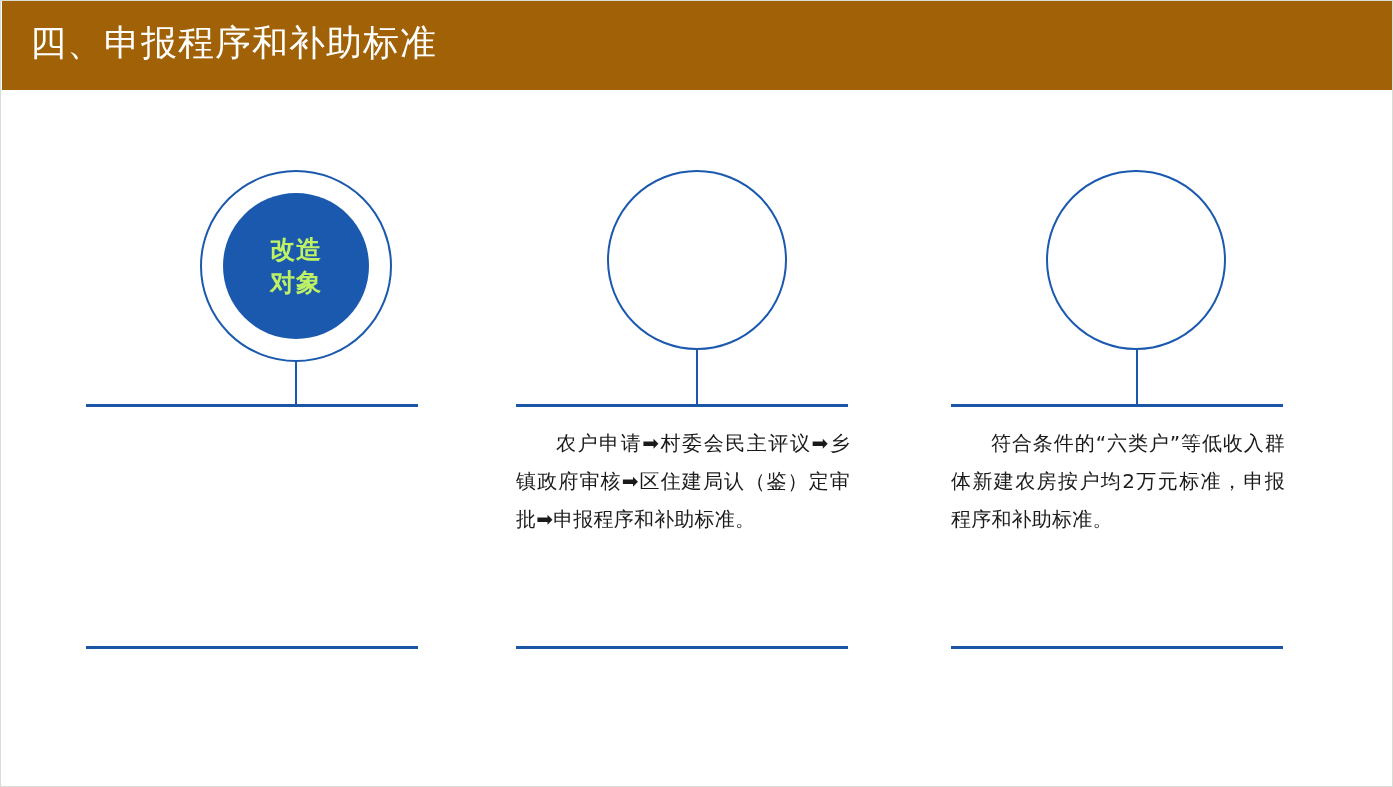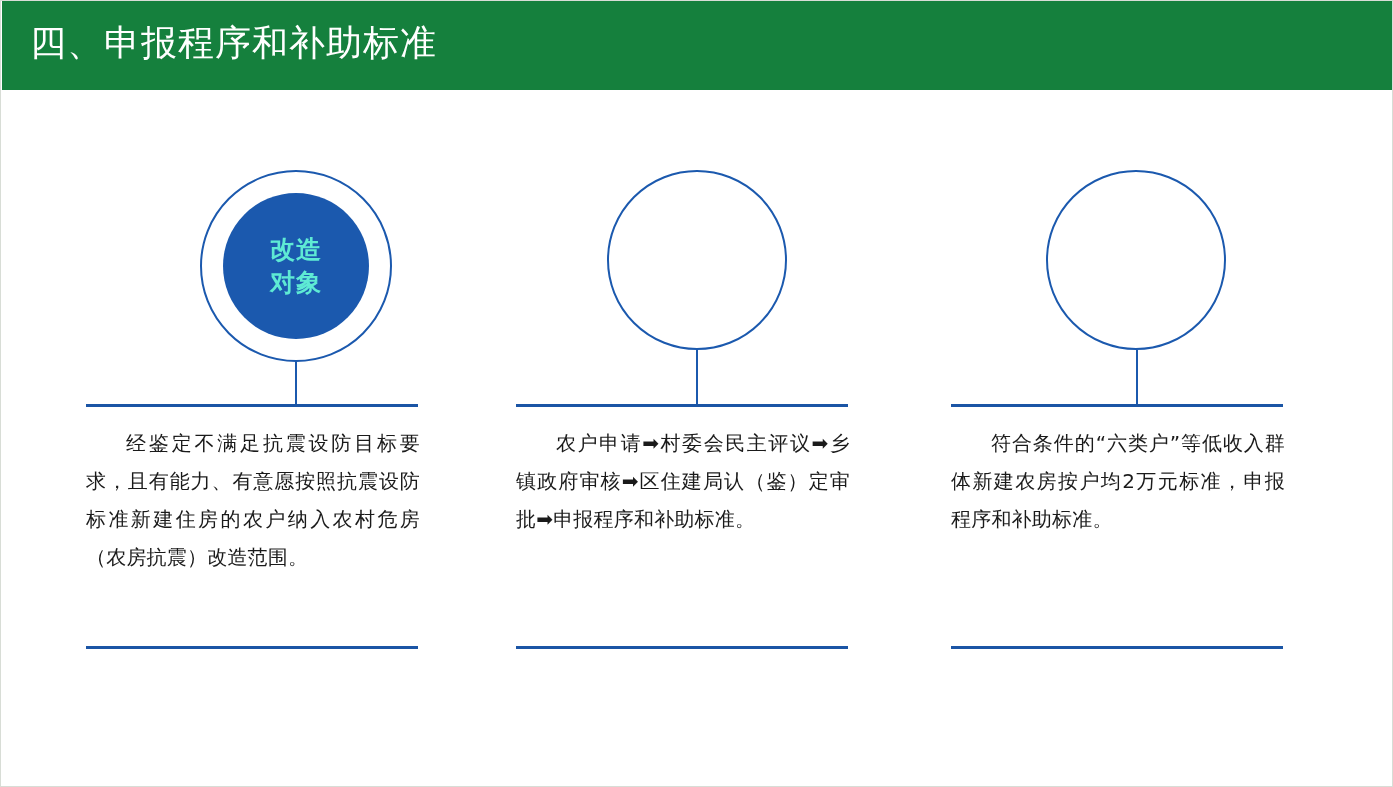--- a/index.html
+++ b/index.html
@@ -22,21 +22,21 @@
     overflow: hidden;
   }
 
   
   .header-bar {
     position: absolute;
     left: 1px;
     top: 0px;
     width: 1391px;
     height: 89px;
-    background: #15803d;
+    background: #a16207;
   }
   .header-title {
     position: absolute;
     left: 28px;
     top: 14px;
     font-size: 36px;
     line-height: 56px;
     color: #ffffff;
     letter-spacing: 1px;
     white-space: nowrap;
@@ -81,21 +81,21 @@
     position: absolute;
     border-radius: 50%;
     background: #1B59AE;
     display: flex;
     flex-direction: column;
     align-items: center;
     justify-content: center;
     box-sizing: border-box;
   }
   .circle-label {
-    color: #5eead4;
+    color: #bef264;
     font-size: 25px;
     font-weight: bold;
     line-height: 33px;
     letter-spacing: 1px;
     text-align: center;
     white-space: nowrap;
   }
 
   
   .c0 .circle-ring { left: 159px; width: 192px; height: 192px; }
@@ -159,21 +159,20 @@
     <div class="column c0">
       <div class="circle-wrap">
         <div class="circle-ring"></div>
         <div class="circle-fill">
           <span class="circle-label">改造</span>
           <span class="circle-label">对象</span>
         </div>
       </div>
       <div class="stem"></div>
       <div class="rule rule-top"></div>
-      <div class="body-text">经鉴定不满足抗震设防目标要求，且有能力、有意愿按照抗震设防标准新建住房的农户纳入农村危房（农房抗震）改造范围。</div>
       <div class="rule rule-bottom"></div>
     </div>
 
     <div class="column c1">
       <div class="circle-wrap">
         <div class="circle-ring"></div>
       </div>
       <div class="stem"></div>
       <div class="rule rule-top"></div>
       <div class="body-text">农户申请➡村委会民主评议➡乡镇政府审核➡区住建局认（鉴）定审批➡申报程序和补助标准。</div>

